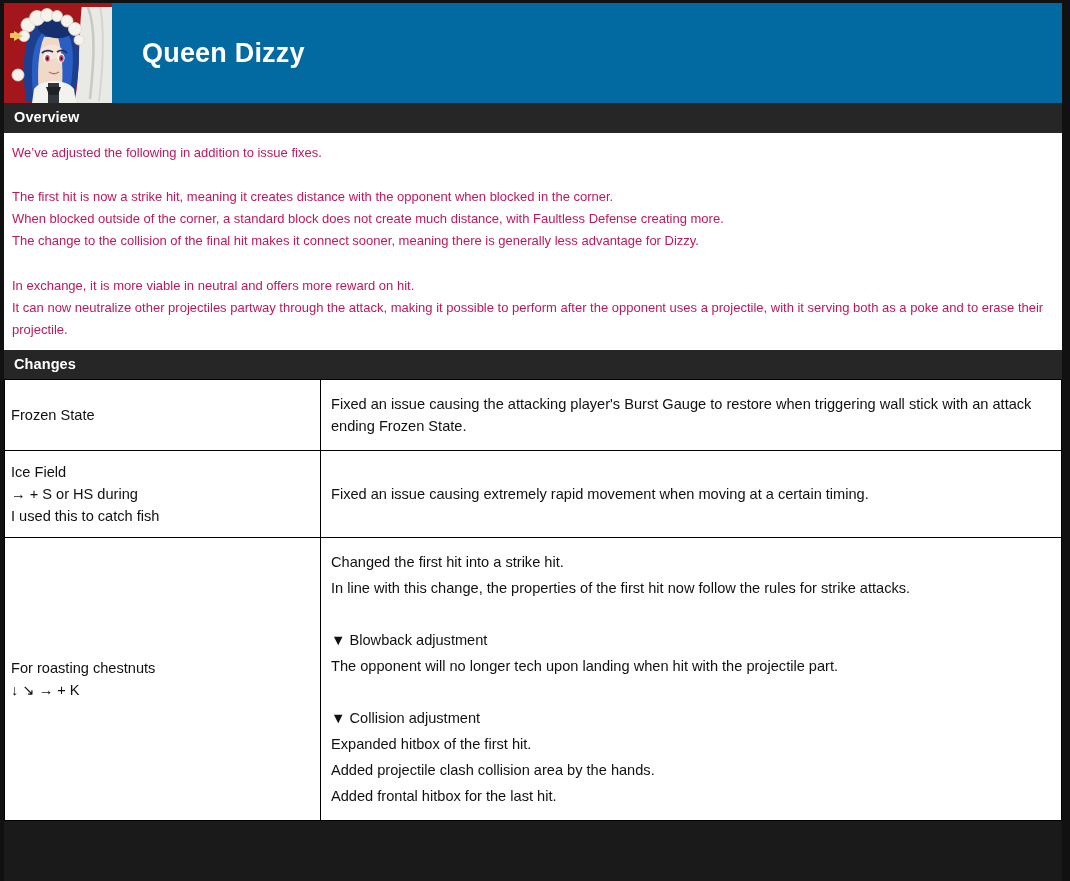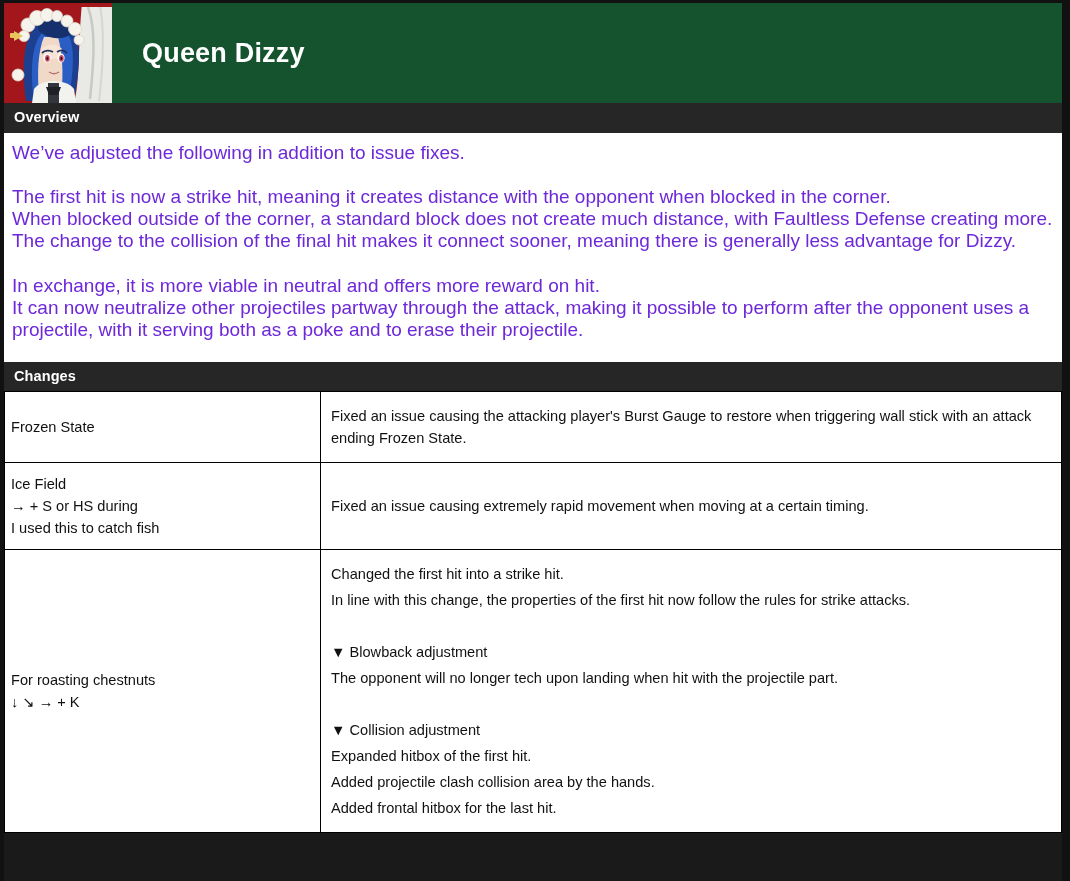--- a/index.html
+++ b/index.html
@@ -23,21 +23,21 @@
     box-sizing: border-box;
     border-left: 4px solid #111111;
     border-right: 8px solid #111111;
     border-top: 3px solid #111111;
   }
 
   
   .banner {
     position: relative;
     height: 100px;
-    background: #14532d;
+    background: #0369a1;
     display: flex;
     align-items: center;
     overflow: hidden;
   }
   .portrait {
     position: relative;
     width: 108px;
     height: 100px;
     flex: 0 0 108px;
     overflow: hidden;
@@ -61,24 +61,24 @@
     font-size: 14.5px;
     font-weight: bold;
     padding: 5px 8px 5px 10px;
     line-height: 1.35;
     letter-spacing: 0.1px;
   }
 
   
   .overview {
     background: #ffffff;
-    padding: 9px 8px 20px 8px;
-    font-size: 19px;
+    padding: 9px 8px 8px 8px;
+    font-size: 13px;
     line-height: 22.3px;
-    color: #6d28d9;
+    color: #be185d;
   }
   .overview p { margin: 0; }
   .overview .spacer { height: 22px; }
   .emph {
     font-weight: bold;
     text-decoration: underline;
   }
 
   
   .changes-table {

